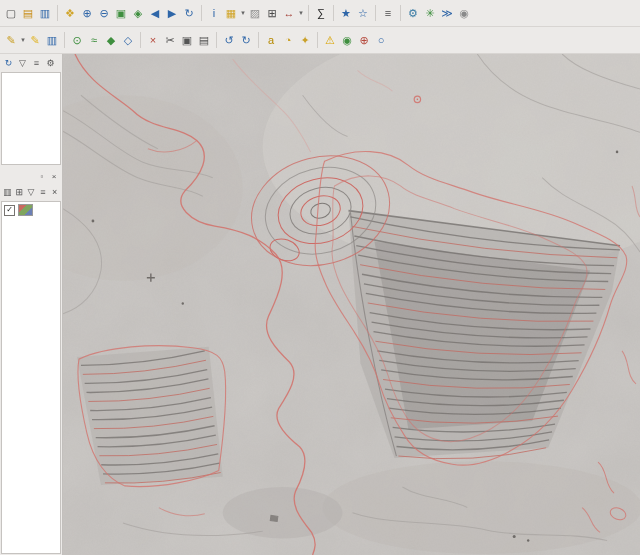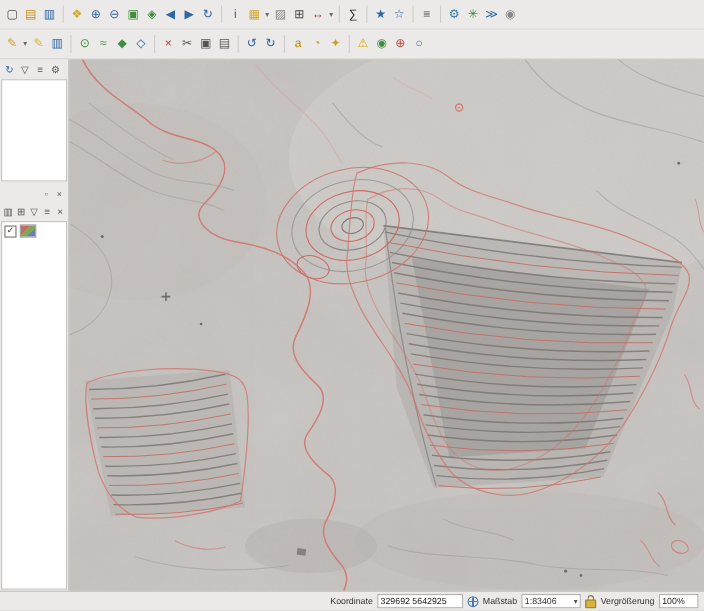--- a/index.html
+++ b/index.html
@@ -267,27 +267,14 @@
           <ellipse cx="556" cy="446" rx="8" ry="5.5" transform="rotate(20 556 446)" stroke-width="1" opacity="0.8"></ellipse>
           <path d="M 570,128 C 575,140 572,150 578,158" stroke-width="1" opacity="0.5"></path>
           <path d="M 96,440 C 110,448 128,450 142,446" stroke-width="1" opacity="0.6"></path>
         </g>
 
         <rect width="578" height="486" filter="url(#grain)" opacity="0.18"></rect>
       </svg>
     </div>
   </div>
 
-  <div class="statusbar">
-    <span class="sb-label">Koordinate</span>
-    <input class="sb-input coord" value="329692 5642925" style="">
-    <span class="globe"></span>
-    <span class="sb-label">Maßstab</span>
-    <div class="sb-combo">
-      <span>1:83406</span>
-      <span class="dd-arrow">▾</span>
-    </div>
-    <span class="lock"></span>
-    <span class="sb-label">Vergrößerung</span>
-    <input class="sb-input mag" value="100%" style="">
-  </div>
 
 </div>
 
 </body></html>

